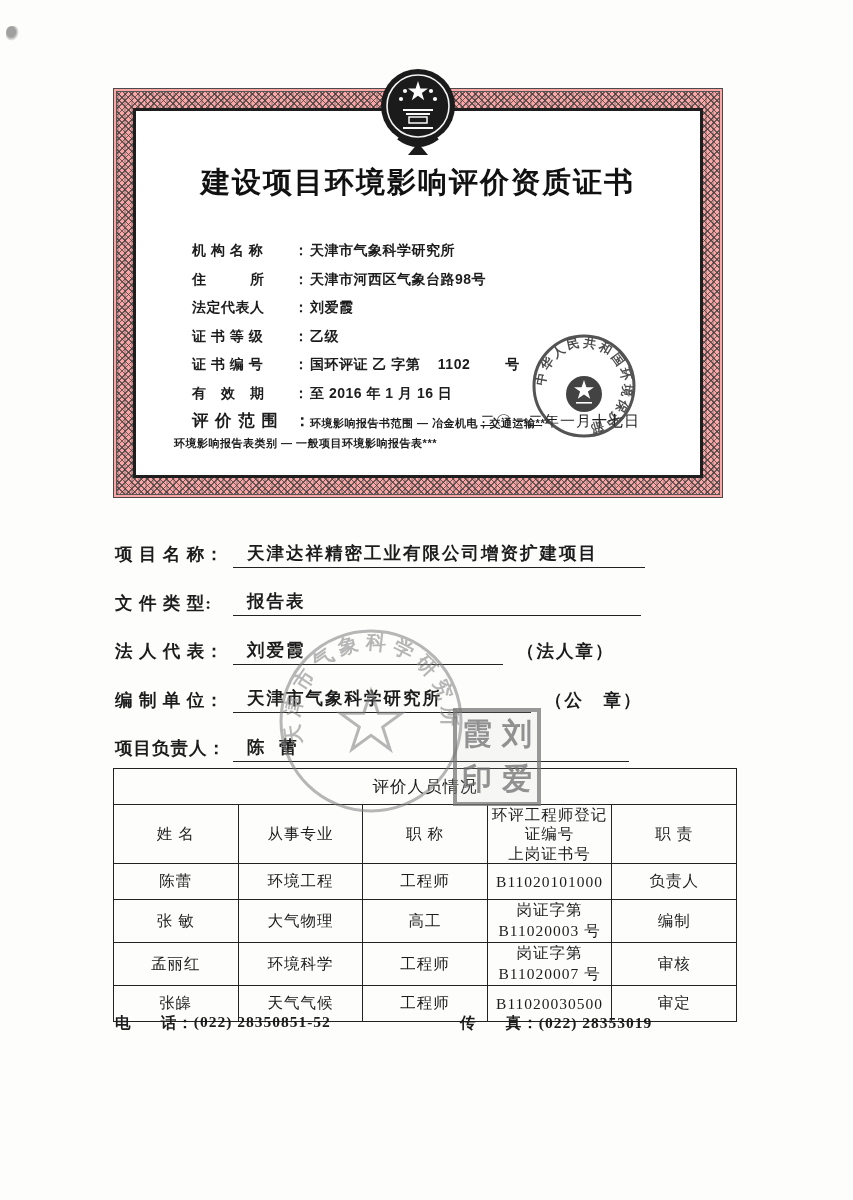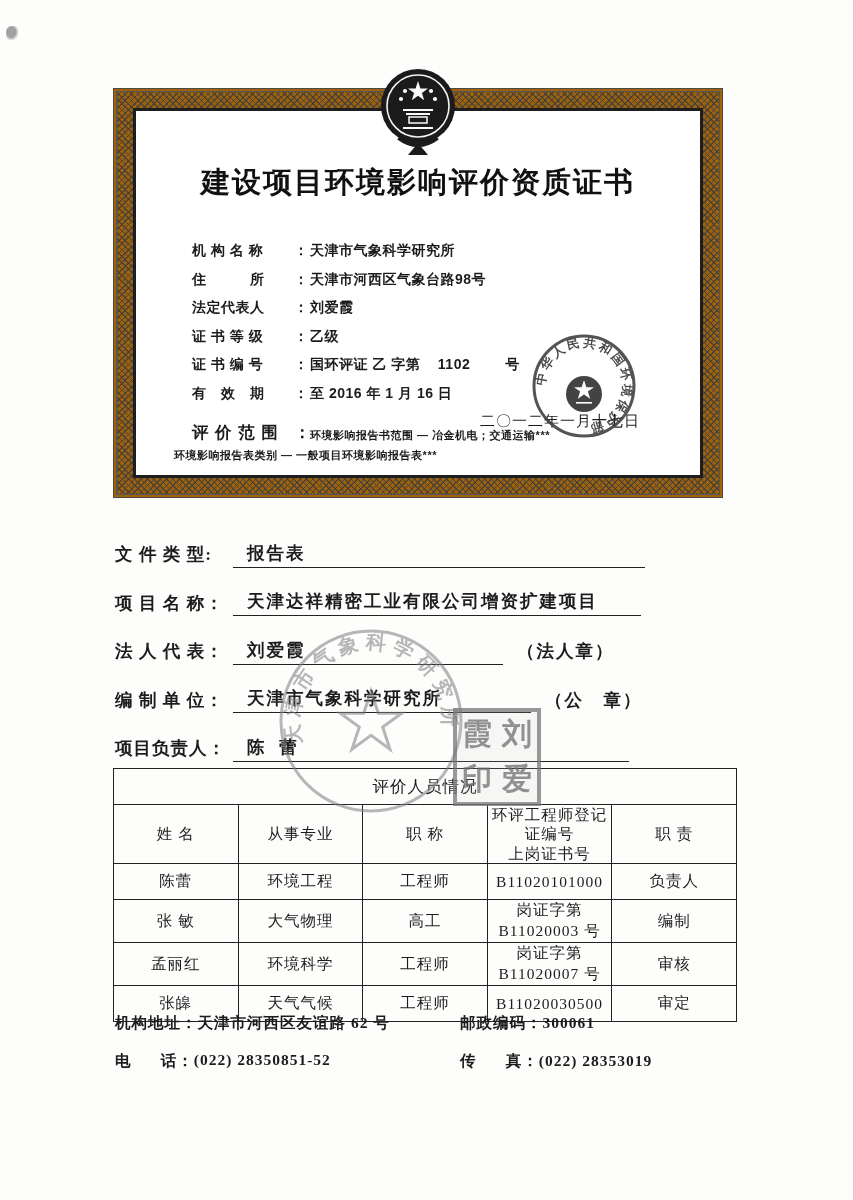--- a/index.html
+++ b/index.html
@@ -7,37 +7,37 @@
     width:853px;height:1200px;position:relative;
     background:#fdfdfc;
     font-family:"Liberation Serif","DejaVu Serif",serif;
     color:#1c1c1c;overflow:hidden;
   }
   .smudge{position:absolute;left:6px;top:26px;width:13px;height:15px;
     background:radial-gradient(ellipse at 40% 40%, #555 0 40%, transparent 70%);
     opacity:.55;border-radius:40%;}
   
   .certificate{position:absolute;left:113px;top:88px;width:608px;height:408px;
-    border:1px solid #4a4a4a;background:#a16207;}
+    border:1px solid #4a4a4a;background:#fca5a5;}
   .cert-band{position:absolute;inset:2px;
     background:
       repeating-linear-gradient(45deg, rgba(60,60,60,.75) 0 1.2px, transparent 1.2px 4.5px),
       repeating-linear-gradient(-45deg, rgba(60,60,60,.75) 0 1.2px, transparent 1.2px 4.5px),
       repeating-linear-gradient(90deg, rgba(90,90,90,.35) 0 2px, transparent 2px 7px);
     border:1px solid #555;}
   .cert-inner{position:absolute;inset:19px;background:#fff;border:3px solid #1e1e1e;}
   .emblem{position:absolute;left:50%;top:-24px;transform:translateX(-50%);z-index:5;}
   .cert-title{margin-top:52px;text-align:center;font-size:29px;font-weight:bold;
     letter-spacing:2px;font-family:"Liberation Sans","DejaVu Sans",sans-serif;color:#111;}
   .cert-fields{margin:34px 0 0 56px;font-family:"Liberation Sans","DejaVu Sans",sans-serif;}
   .cert-row{height:28.5px;display:flex;align-items:center;font-size:14px;font-weight:bold;white-space:pre;}
   .cert-row .lbl{width:102px;letter-spacing:.5px;}
   .cert-row .col{width:16px;}
   .cert-row .val{letter-spacing:.5px;}
-  .scope-row{margin-top:14px;font-size:16.5px;font-weight:bold;white-space:pre;
+  .scope-row{margin-top:2px;font-size:16.5px;font-weight:bold;white-space:pre;
     display:flex;align-items:flex-start;}
   .scope-row .lbl{width:102px;letter-spacing:1px;}
   .scope-row .col{width:16px;}
   .scope-small{font-size:11px;font-weight:bold;padding-top:6px;letter-spacing:.5px;}
   .scope-line2{margin:4px 8px 0 -18px;font-size:11px;font-weight:bold;letter-spacing:.5px;
     font-family:"Liberation Sans","DejaVu Sans",sans-serif;}
   .ministry-seal{position:absolute;right:62px;bottom:35px;opacity:.88;z-index:4;}
   .cert-date{position:absolute;right:60px;bottom:44px;font-size:15px;letter-spacing:1px;
     white-space:pre;z-index:3;}
   
@@ -147,24 +147,24 @@
       </text>
       <circle cx="54" cy="62" r="18" fill="#2a2a2a"></circle>
       <polygon points="54,48 56.4,55.2 64,55.2 57.9,59.6 60.2,66.8 54,62.4 47.8,66.8 50.1,59.6 44,55.2 51.6,55.2" fill="#fdfdfd"></polygon>
       <rect x="46" y="70" width="16" height="1.6" fill="#fdfdfd"></rect>
     </svg>
   </div>
 </div>
 
 <div class="form-section">
   <div class="form-row">
+    <span class="f-lbl">项 目 名 称：</span><span class="f-val">天津达祥精密工业有限公司增资扩建项目</span><span class="f-suffix"></span>
+  </div>
+  <div class="form-row">
     <span class="f-lbl">文 件 类 型:</span><span class="f-val">报告表</span><span class="f-suffix"></span>
-  </div>
-  <div class="form-row">
-    <span class="f-lbl">项 目 名 称：</span><span class="f-val">天津达祥精密工业有限公司增资扩建项目</span><span class="f-suffix"></span>
   </div>
   <div class="form-row">
     <span class="f-lbl">法 人 代 表：</span><span class="f-val">刘爱霞</span><span class="f-suffix">（法人章）</span>
   </div>
   <div class="form-row">
     <span class="f-lbl">编 制 单 位：</span><span class="f-val">天津市气象科学研究所</span><span class="f-suffix">（公　章）</span>
   </div>
   <div class="form-row">
     <span class="f-lbl">项目负责人：</span><span class="f-val">陈  蕾</span><span class="f-suffix"></span>
   </div>
@@ -231,20 +231,16 @@
     <td>天气气候</td>
     <td>工程师</td>
     <td>B11020030500</td>
     <td>审定</td>
   </tr>
 </tbody>
   </table>
 
 <div class="contact">
   <div class="contact-row">
-    <span class="c-left"><span>机构地址：</span><span>天津市河西区友谊路 62 号</span></span>
-    <span><span>邮政编码：</span><span>300061</span></span>
-  </div>
-  <div class="contact-row">
     <span class="c-left"><span>电      话：</span><span>(022) 28350851-52</span></span>
     <span><span>传      真：</span><span>(022) 28353019</span></span>
   </div>
 </div>
 
 </body></html>

